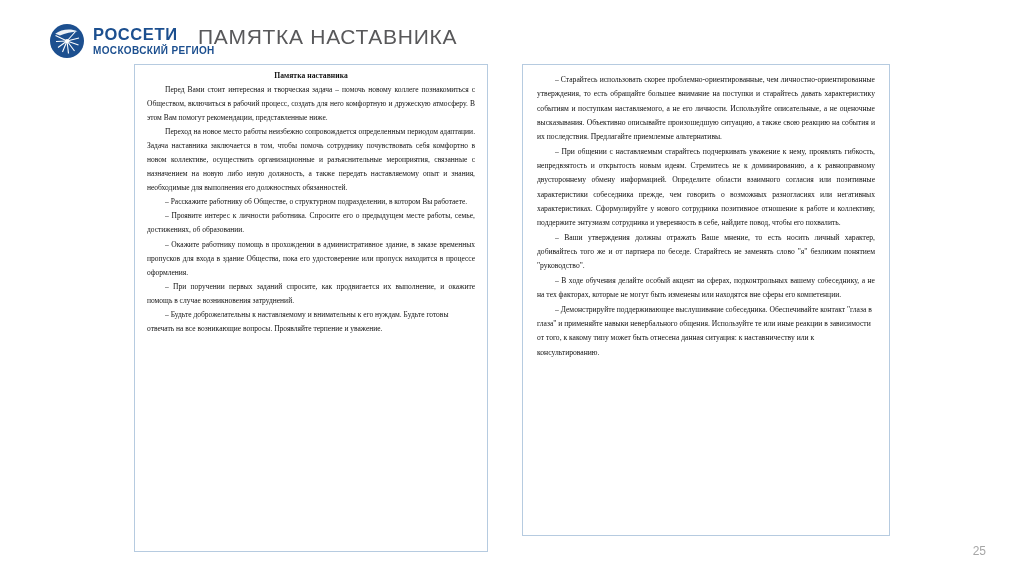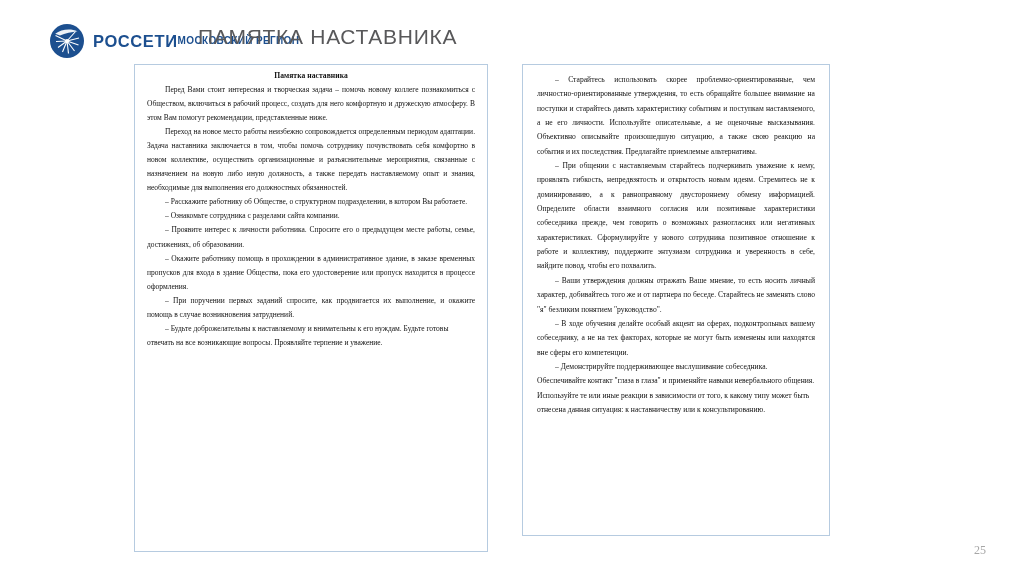--- a/index.html
+++ b/index.html
@@ -35,21 +35,21 @@
   }
   .logo-mark {
     width: 38px;
     height: 38px;
     flex: 0 0 38px;
     position: relative;
   }
   .logo-mark svg { display: block; }
   .logo-words {
     display: flex;
-    flex-direction: row;
+    flex-direction: column;
     justify-content: flex-start;
     line-height: 1;
   }
   .logo-word-main {
     font-family: "Liberation Sans", sans-serif;
     font-weight: bold;
     font-size: 16.5px;
     letter-spacing: 0.6px;
     color: #1c4f8f;
     white-space: nowrap;
@@ -86,21 +86,21 @@
   .doc-panel.left {
     left: 134px;
     top: 64px;
     width: 354px;
     height: 488px;
     padding: 5px 12px 6px 12px;
   }
   .doc-panel.right {
     left: 522px;
     top: 64px;
-    width: 308px;
+    width: 368px;
     height: 472px;
     padding: 8px 14px 10px 14px;
   }
 
   .doc-heading {
     font-family: "Liberation Serif", serif;
     font-weight: bold;
     font-size: 7.6px;
     text-align: center;
     color: #121212;
@@ -123,21 +123,21 @@
     font-size: 7.6px;
     line-height: 14.35px;
   }
   .doc-p:last-child { text-align: left; }
 
   
   .page-number {
     position: absolute;
     right: 38px;
     bottom: 18px;
-    font-family: Liberation Serif, serif;
+    font-family: Liberation Sans, sans-serif;
     font-size: 12px;
     color: #a6a6a6;
   }
 </style>
 </head>
 <body>
 
 <div class="slide-header">
 
   <div class="logo-block">
@@ -166,21 +166,20 @@
   </div>
 
   <div class="slide-title">ПАМЯТКА НАСТАВНИКА</div>
 </div>
 
 <div class="doc-panel left">
   <div class="doc-heading">Памятка наставника</div>
   <p class="doc-p">Перед Вами стоит интересная и творческая задача – помочь новому коллеге познакомиться с Обществом, включиться в рабочий процесс, создать для него комфортную и дружескую атмосферу. В этом Вам помогут рекомендации, представленные ниже.</p>
   <p class="doc-p">Переход на новое место работы неизбежно сопровождается определенным периодом адаптации. Задача наставника заключается в том, чтобы помочь сотруднику почувствовать себя комфортно в новом коллективе, осуществить организационные и разъяснительные мероприятия, связанные с назначением на новую либо иную должность, а также передать наставляемому опыт и знания, необходимые для выполнения его должностных обязанностей.</p>
   <p class="doc-p">– Расскажите работнику об Обществе, о структурном подразделении, в котором Вы работаете.</p>
-  <p class="doc-p">– Ознакомьте сотрудника с разделами сайта компании.</p>
   <p class="doc-p">– Проявите интерес к личности работника. Спросите его о предыдущем месте работы, семье, достижениях, об образовании.</p>
   <p class="doc-p">– Окажите работнику помощь в прохождении в административное здание, в заказе временных пропусков для входа в здание Общества, пока его удостоверение или пропуск находится в процессе оформления.</p>
   <p class="doc-p">– При поручении первых заданий спросите, как продвигается их выполнение, и окажите помощь в случае возникновения затруднений.</p>
   <p class="doc-p">– Будьте доброжелательны к наставляемому и внимательны к его нуждам. Будьте готовы отвечать на все возникающие вопросы. Проявляйте терпение и уважение.</p>
 </div>
 
 <div class="doc-panel right">
   <p class="doc-p">– Старайтесь использовать скорее проблемно-ориентированные, чем личностно-ориентированные утверждения, то есть обращайте большее внимание на поступки и старайтесь давать характеристику событиям и поступкам наставляемого, а не его личности. Используйте описательные, а не оценочные высказывания. Объективно описывайте произошедшую ситуацию, а также свою реакцию на события и их последствия. Предлагайте приемлемые альтернативы.</p>
   <p class="doc-p">– При общении с наставляемым старайтесь подчеркивать уважение к нему, проявлять гибкость, непредвзятость и открытость новым идеям. Стремитесь не к доминированию, а к равноправному двустороннему обмену информацией. Определите области взаимного согласия или позитивные характеристики собеседника прежде, чем говорить о возможных разногласиях или негативных характеристиках. Сформулируйте у нового сотрудника позитивное отношение к работе и коллективу, поддержите энтузиазм сотрудника и уверенность в себе, найдите повод, чтобы его похвалить.</p>
   <p class="doc-p">– Ваши утверждения должны отражать Ваше мнение, то есть носить личный характер, добивайтесь того же и от партнера по беседе. Старайтесь не заменять слово "я" безликим понятием "руководство".</p>

